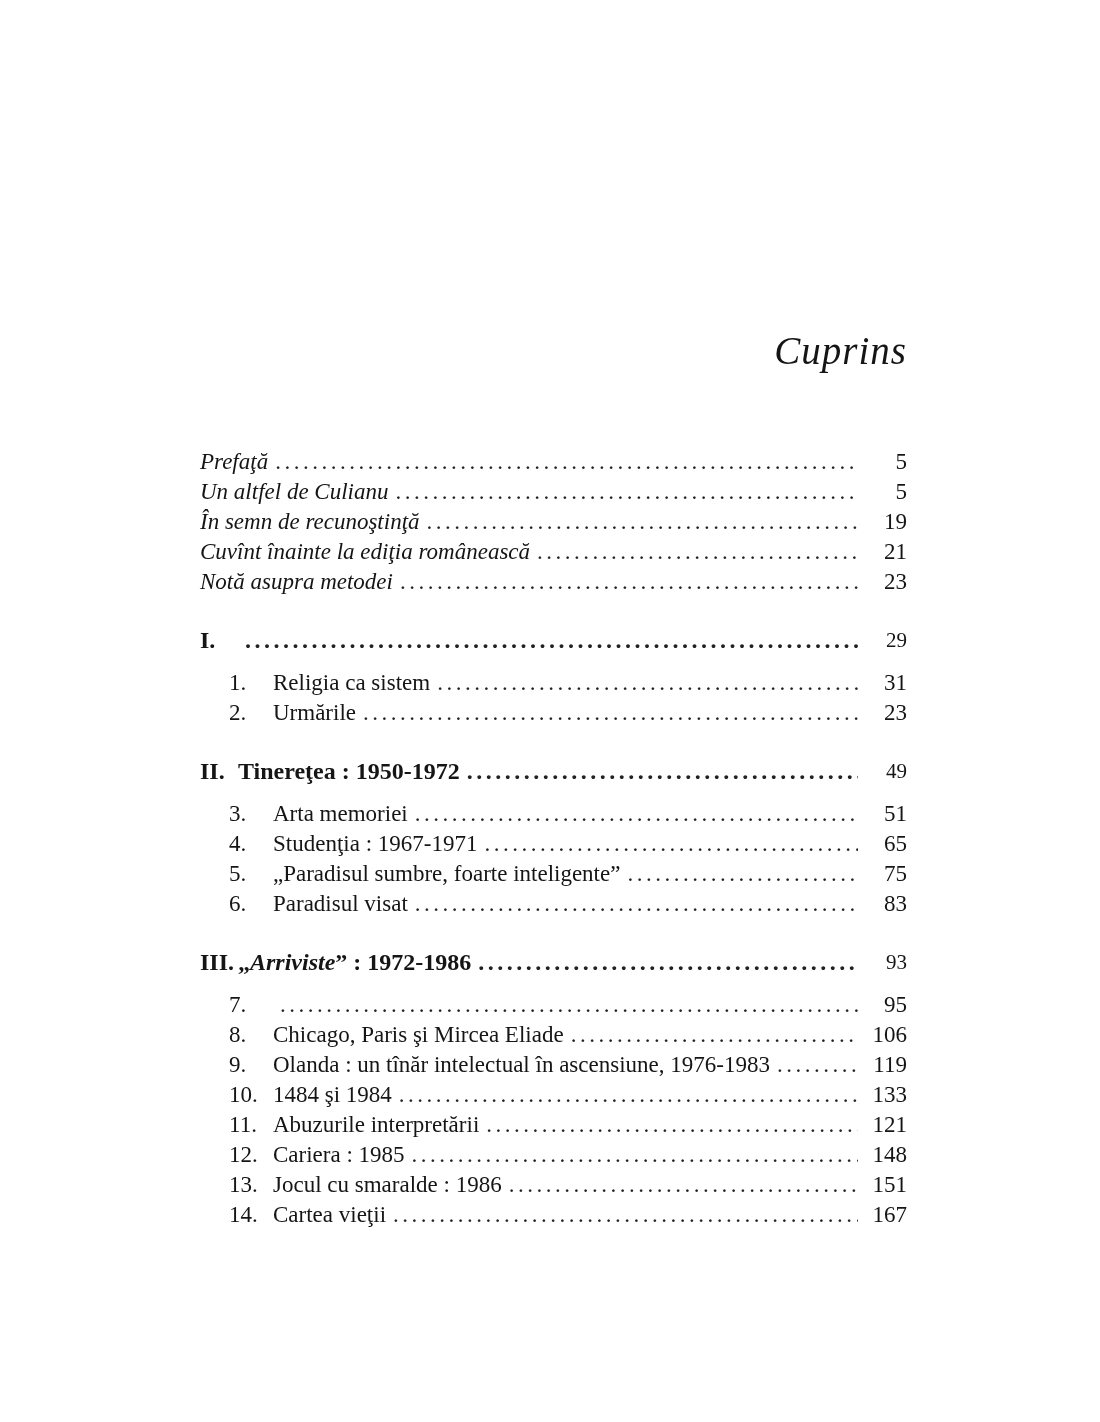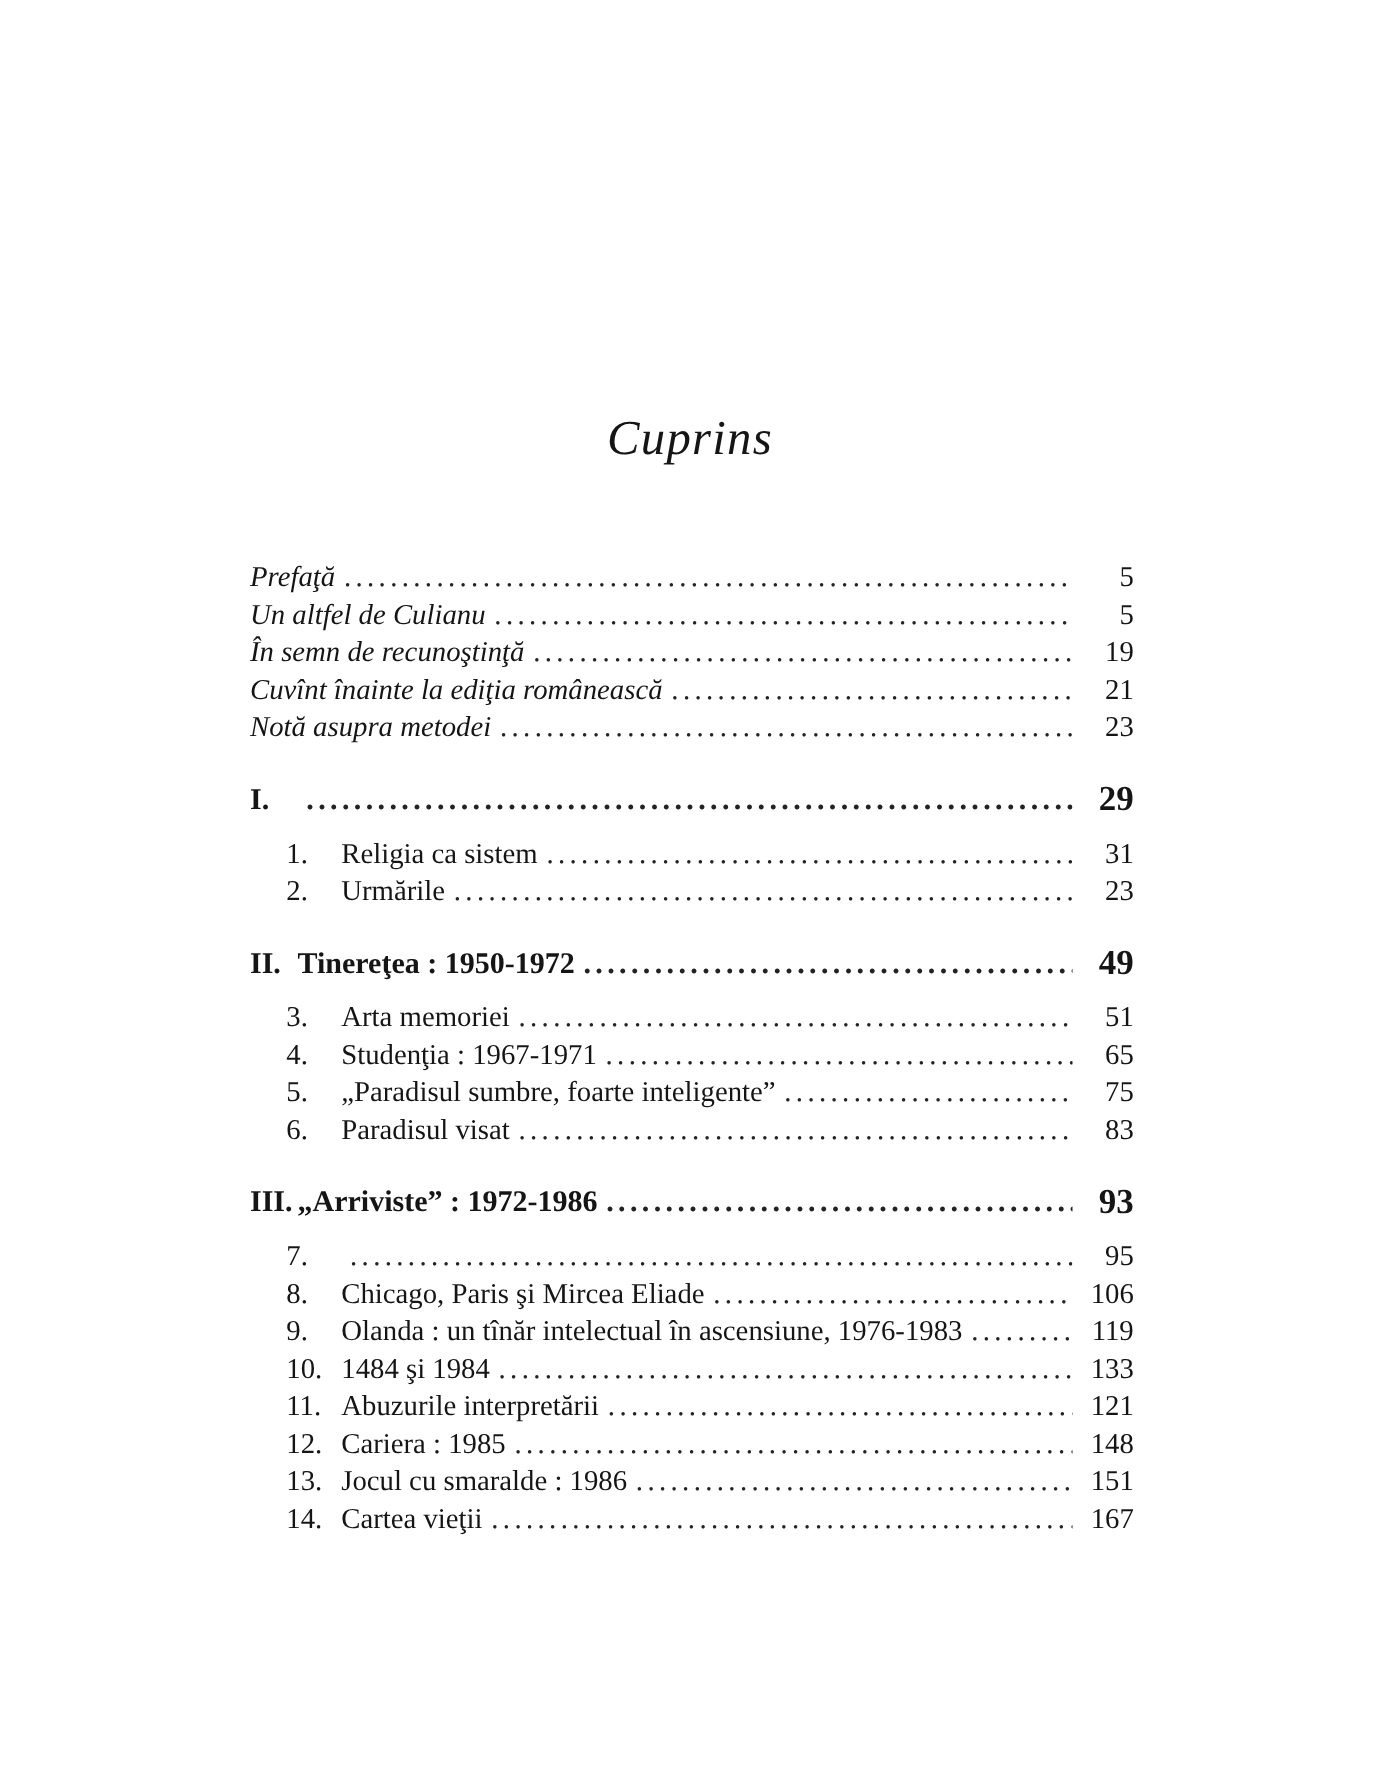--- a/index.html
+++ b/index.html
@@ -15,21 +15,21 @@
     color: #151515;
     font-family: "Liberation Serif", "DejaVu Serif", serif;
     overflow: hidden;
   }
   .title {
     position: absolute;
     top: 328px;
     left: 197px;
     width: 710px;
     margin: 0;
-    text-align: center;
+    text-align: right;
     font-style: italic;
     font-weight: normal;
     font-size: 39px;
     letter-spacing: 1px;
   }
   .toc {
     position: absolute;
     left: 200px;
     top: 447px;
     width: 707px;
@@ -66,24 +66,24 @@
   }
   .head {
     font-weight: bold;
     font-size: 24px;
   }
   .head .numeral {
     min-width: 38px;
     flex-shrink: 0;
   }
   .head .pagenum {
-    font-weight: bold;
-    font-size: 28px;
-  }
-  .ital { }
+    font-weight: normal;
+    font-size: 21px;
+  }
+  .ital { font-style: italic; }
   .items {
     margin-top: 13px;
   }
   .item {
     padding-left: 29px;
   }
   .item .inum {
     width: 44px;
     flex-shrink: 0;
   }

